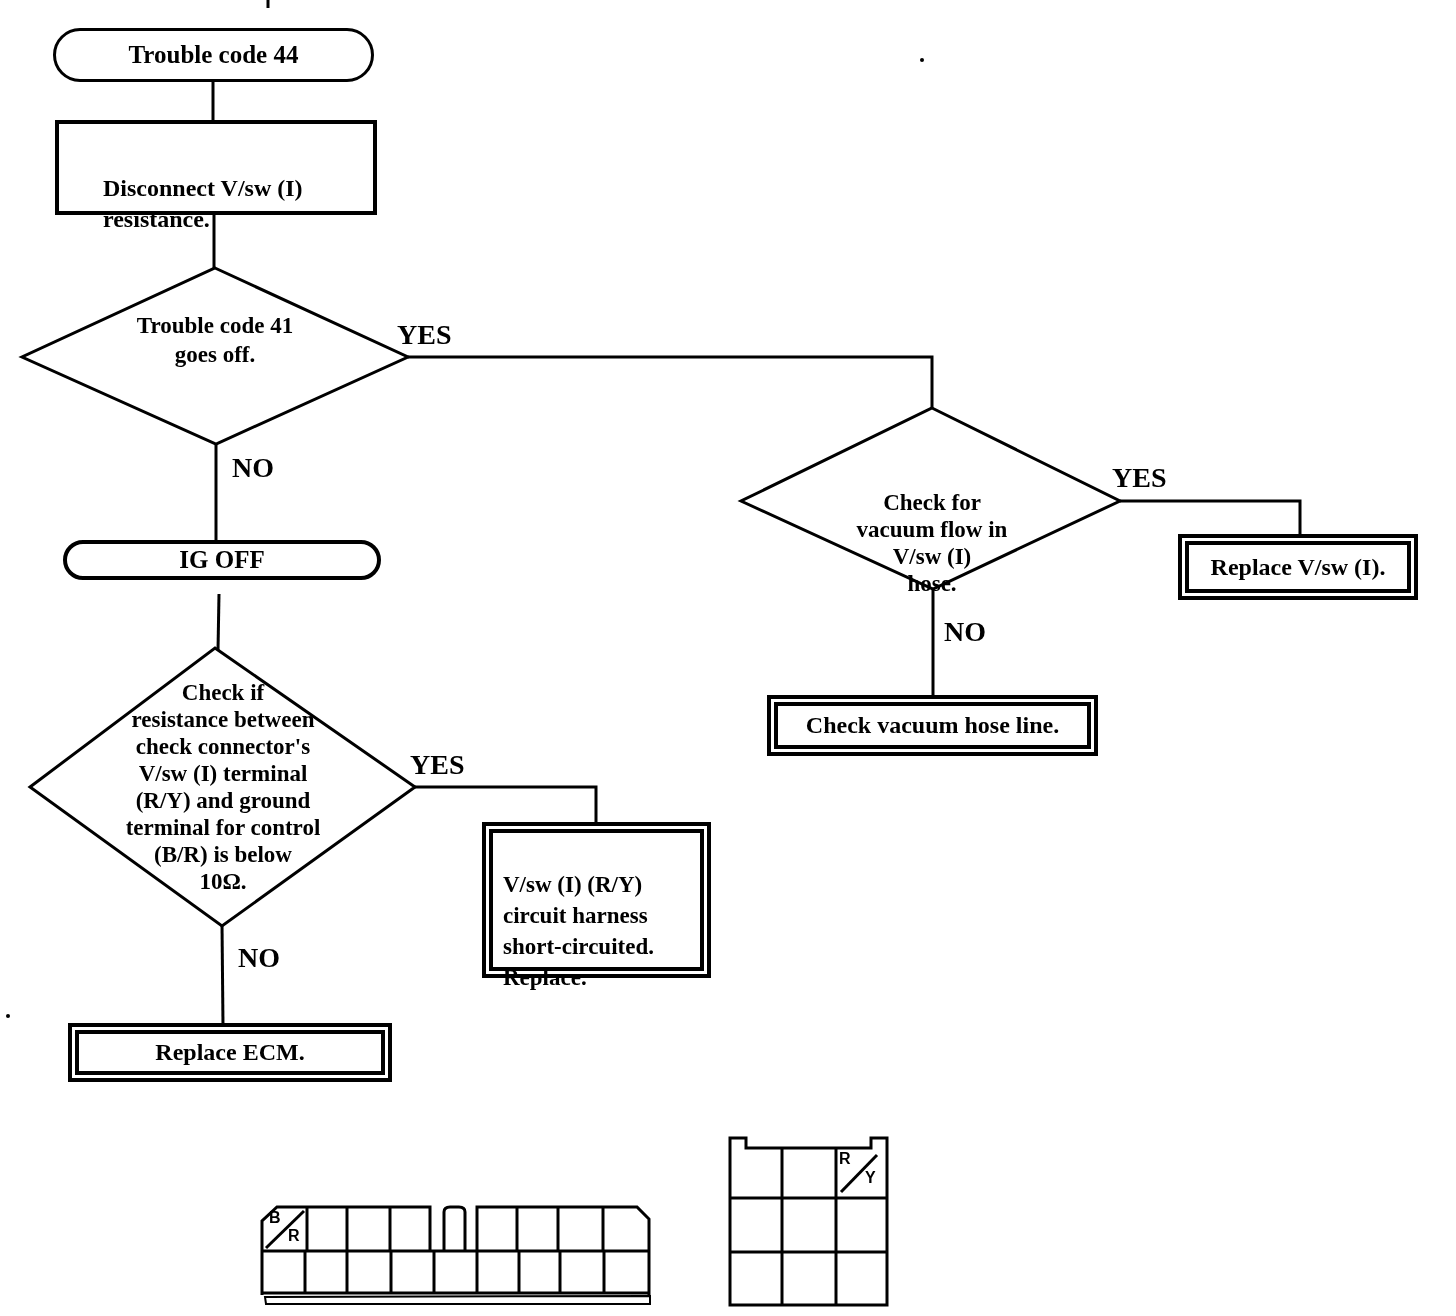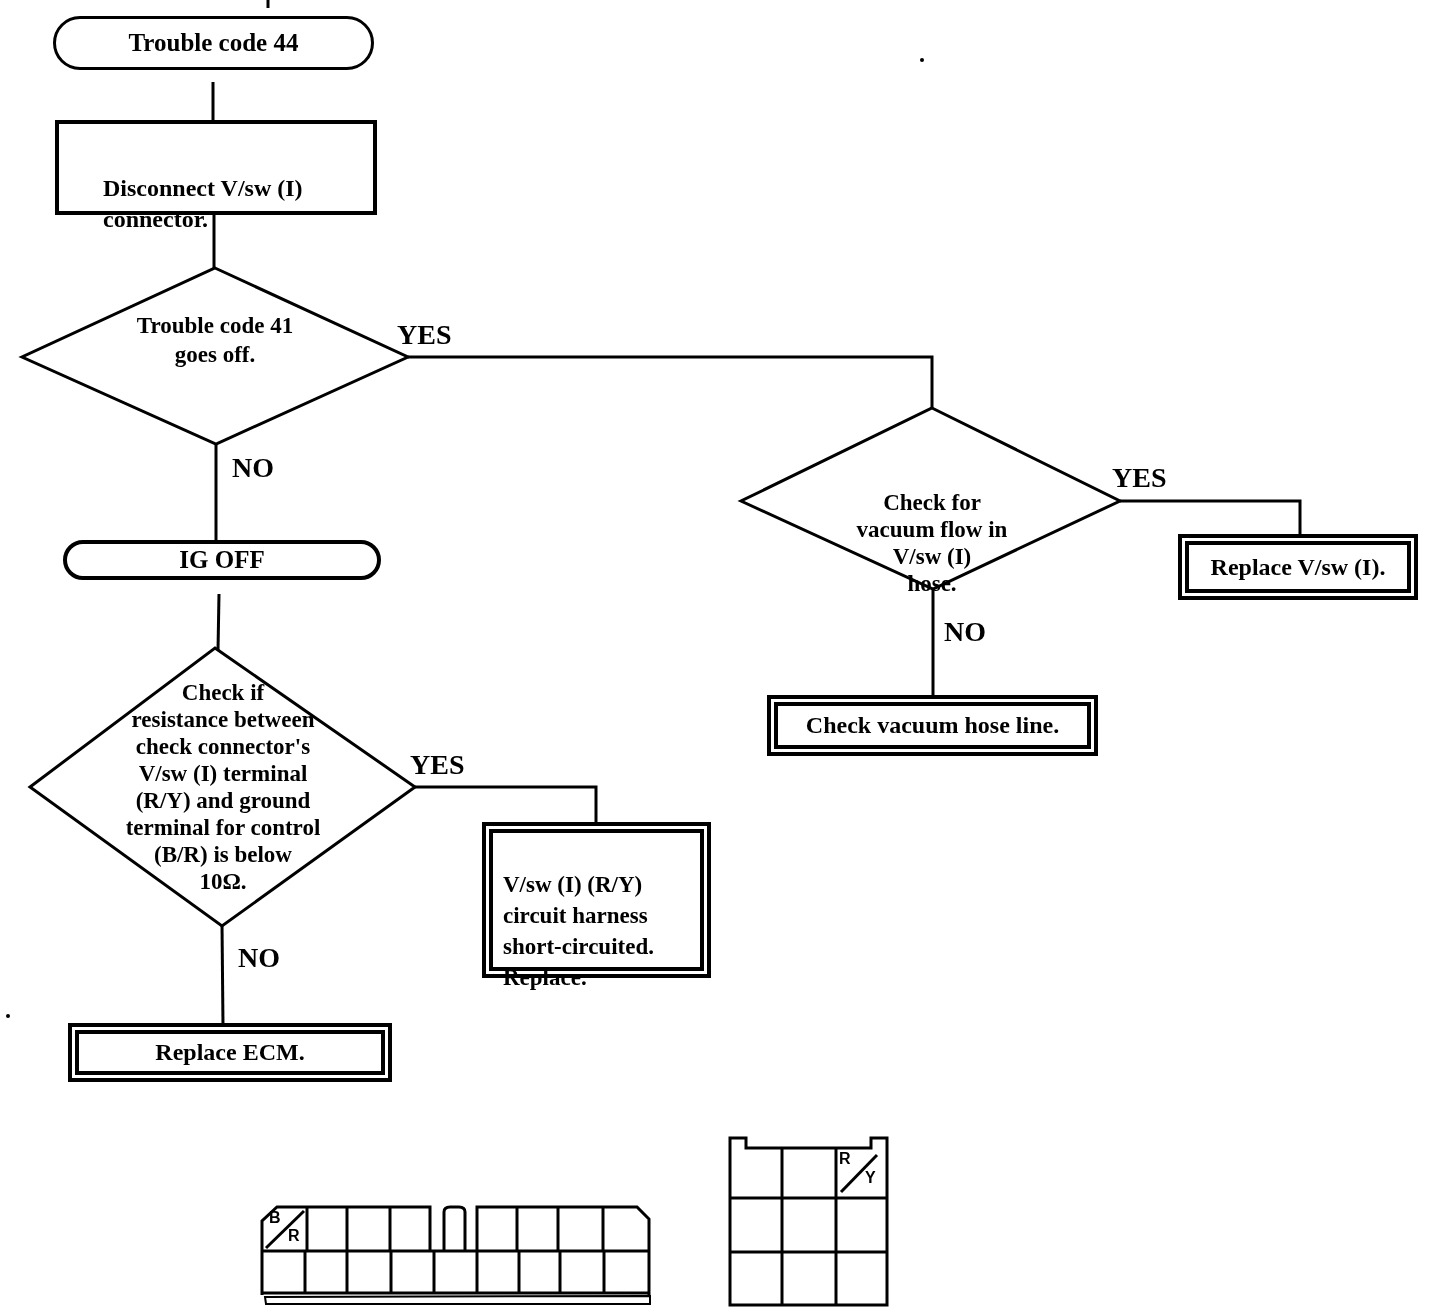--- a/index.html
+++ b/index.html
@@ -85,27 +85,27 @@
       </g>
 
       <path d="M268 0 L268 8" stroke-width="3"></path>
     </g>
     <g fill="#000" stroke="none">
       <circle cx="922" cy="60" r="2"></circle>
       <circle cx="8" cy="1016" r="2"></circle>
     </g>
   </svg>
 
-  <div class="node stadium center" style="left:53px; top:16px; width:321px; height:54px;">
+  <div class="node stadium center" style="left:53px; top:28px; width:321px; height:54px;">
     <span>Trouble code 44</span>
   </div>
 
   <div class="node procbox" style="left:55px; top:120px; width:322px; height:95px; padding:18px 10px 0 44px;">
     <span>Disconnect V/sw (I)
-connector.</span>
+resistance.</span>
   </div>
 
   <div class="node dtext" style="left:85px; top:306px; width:260px; height:68px; line-height:29px;">Trouble code 41
 goes off.</div>
 
   <div class="node branch" style="left:397px; top:322px;">YES</div>
   <div class="node branch" style="left:232px; top:455px;">NO</div>
 
   <div class="node stadium center" style="left:63px; top:540px; width:318px; height:40px; border-width:4px;">
     <span>IG OFF</span>

